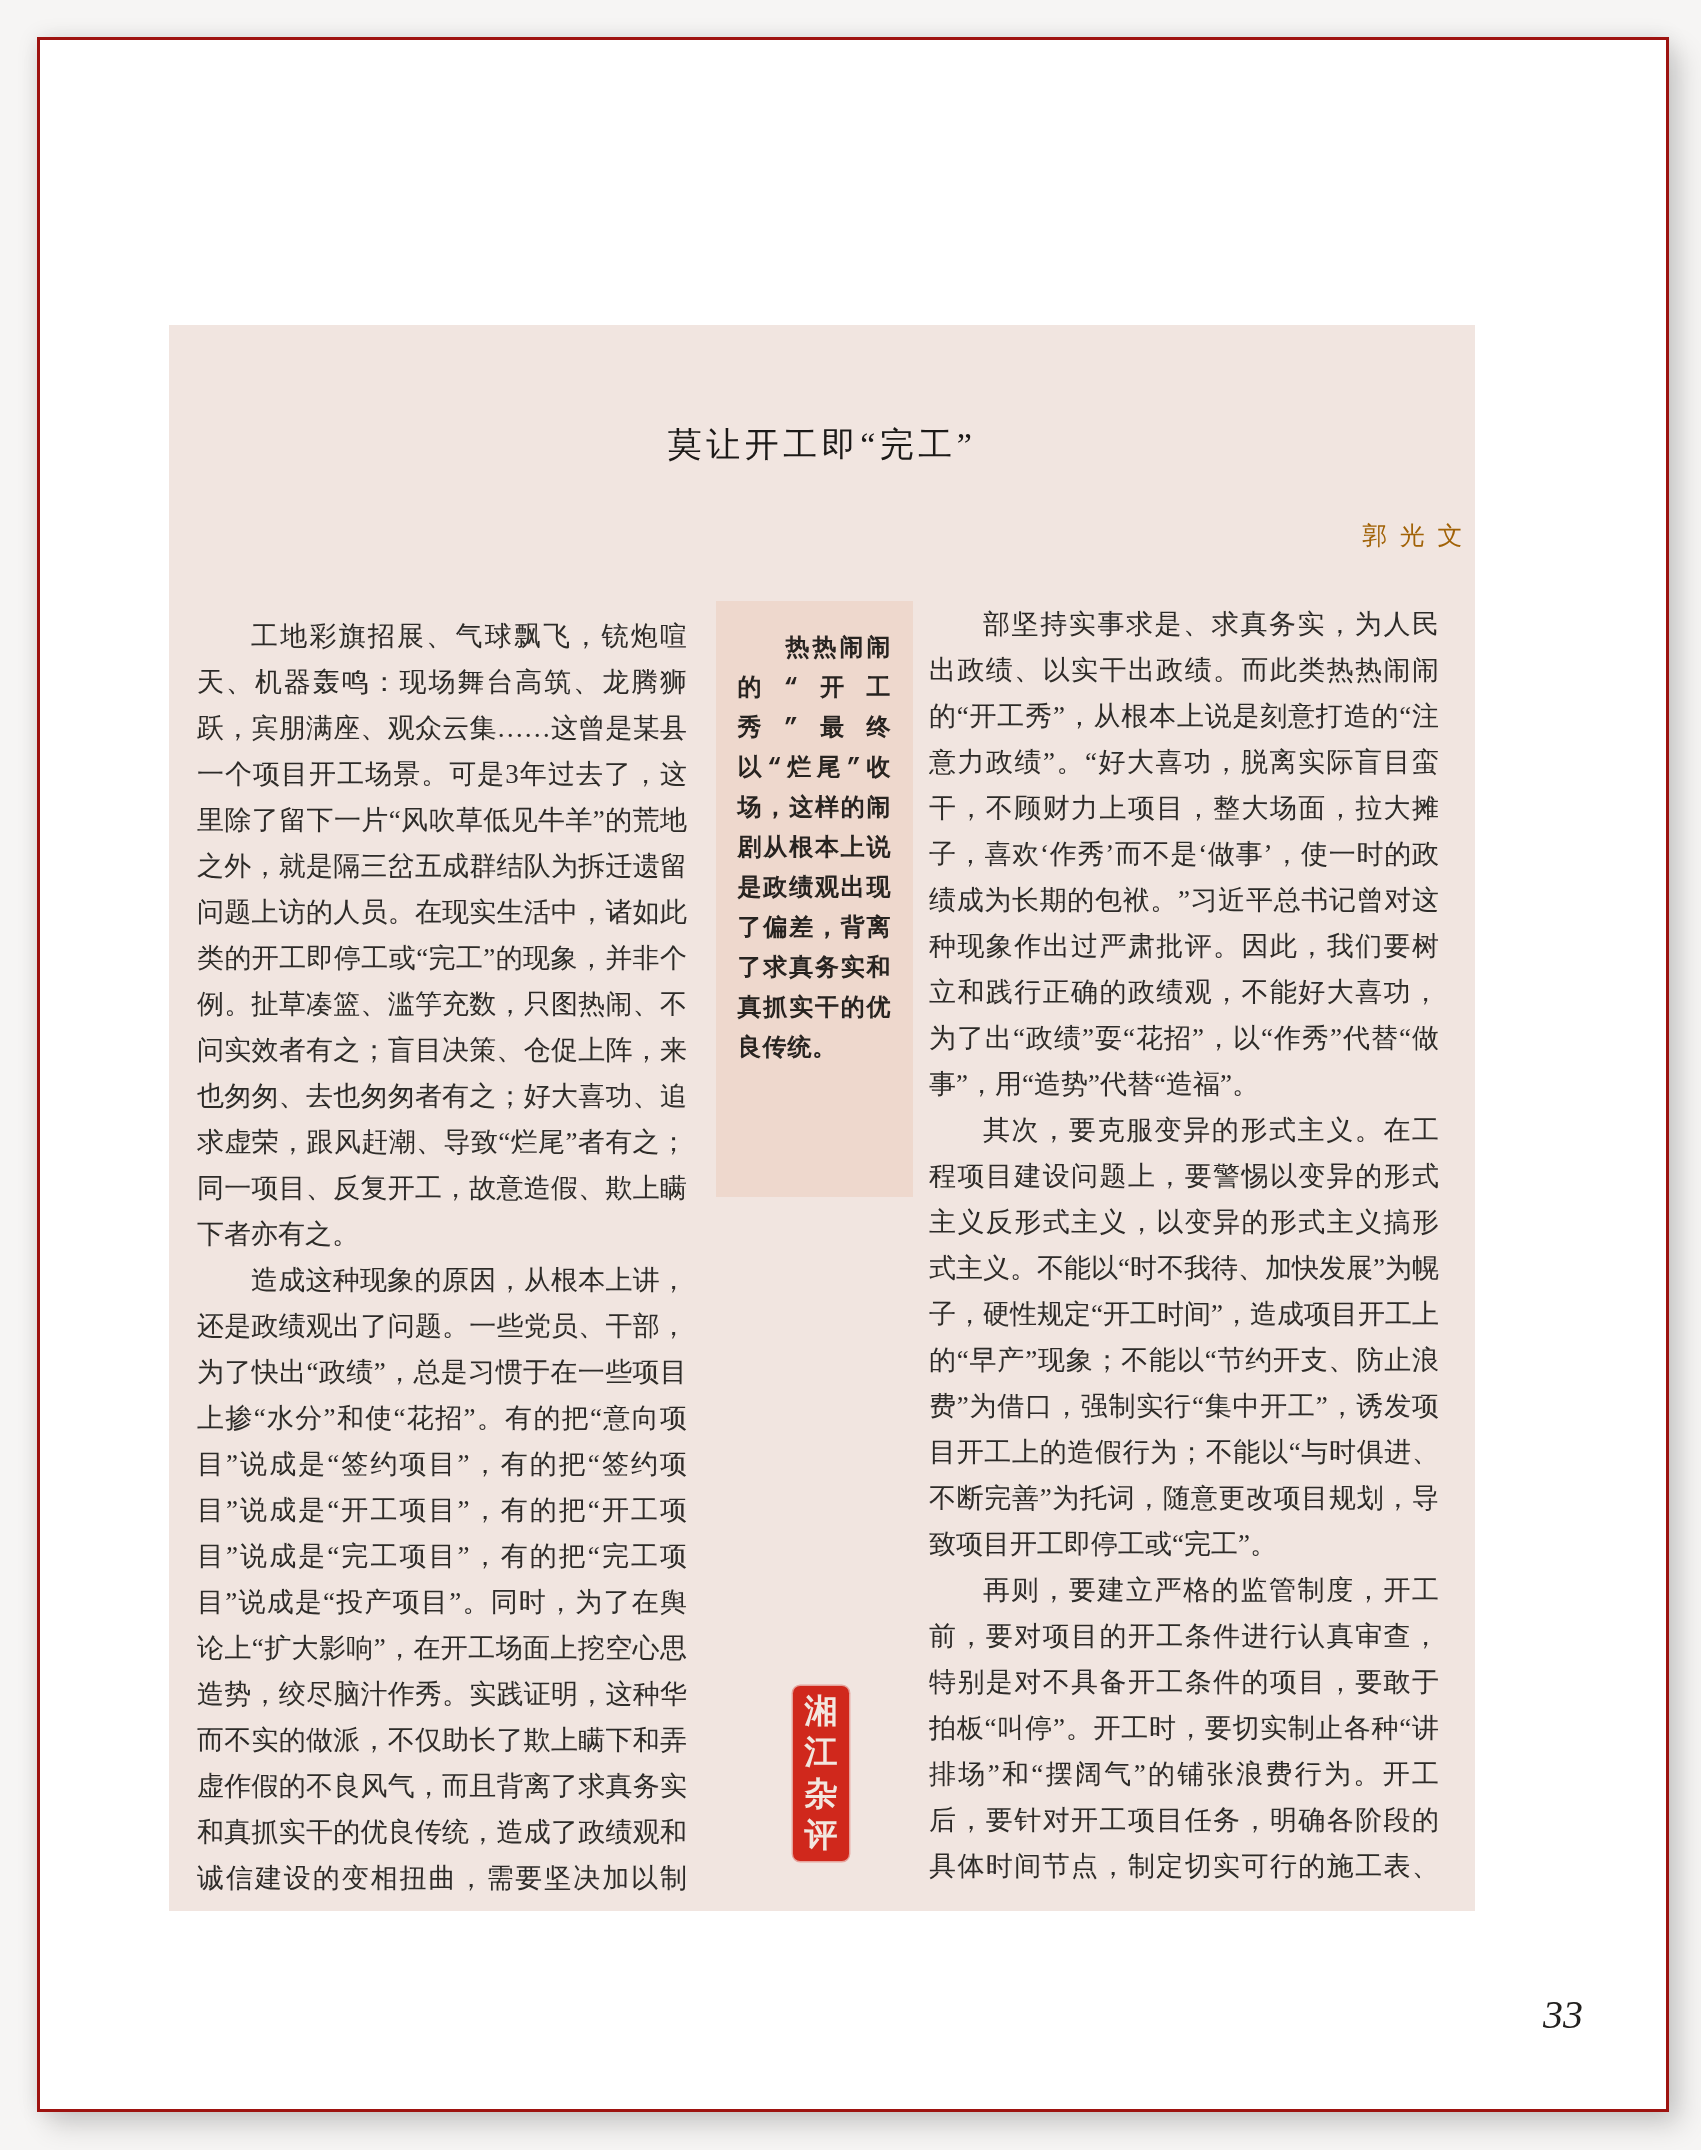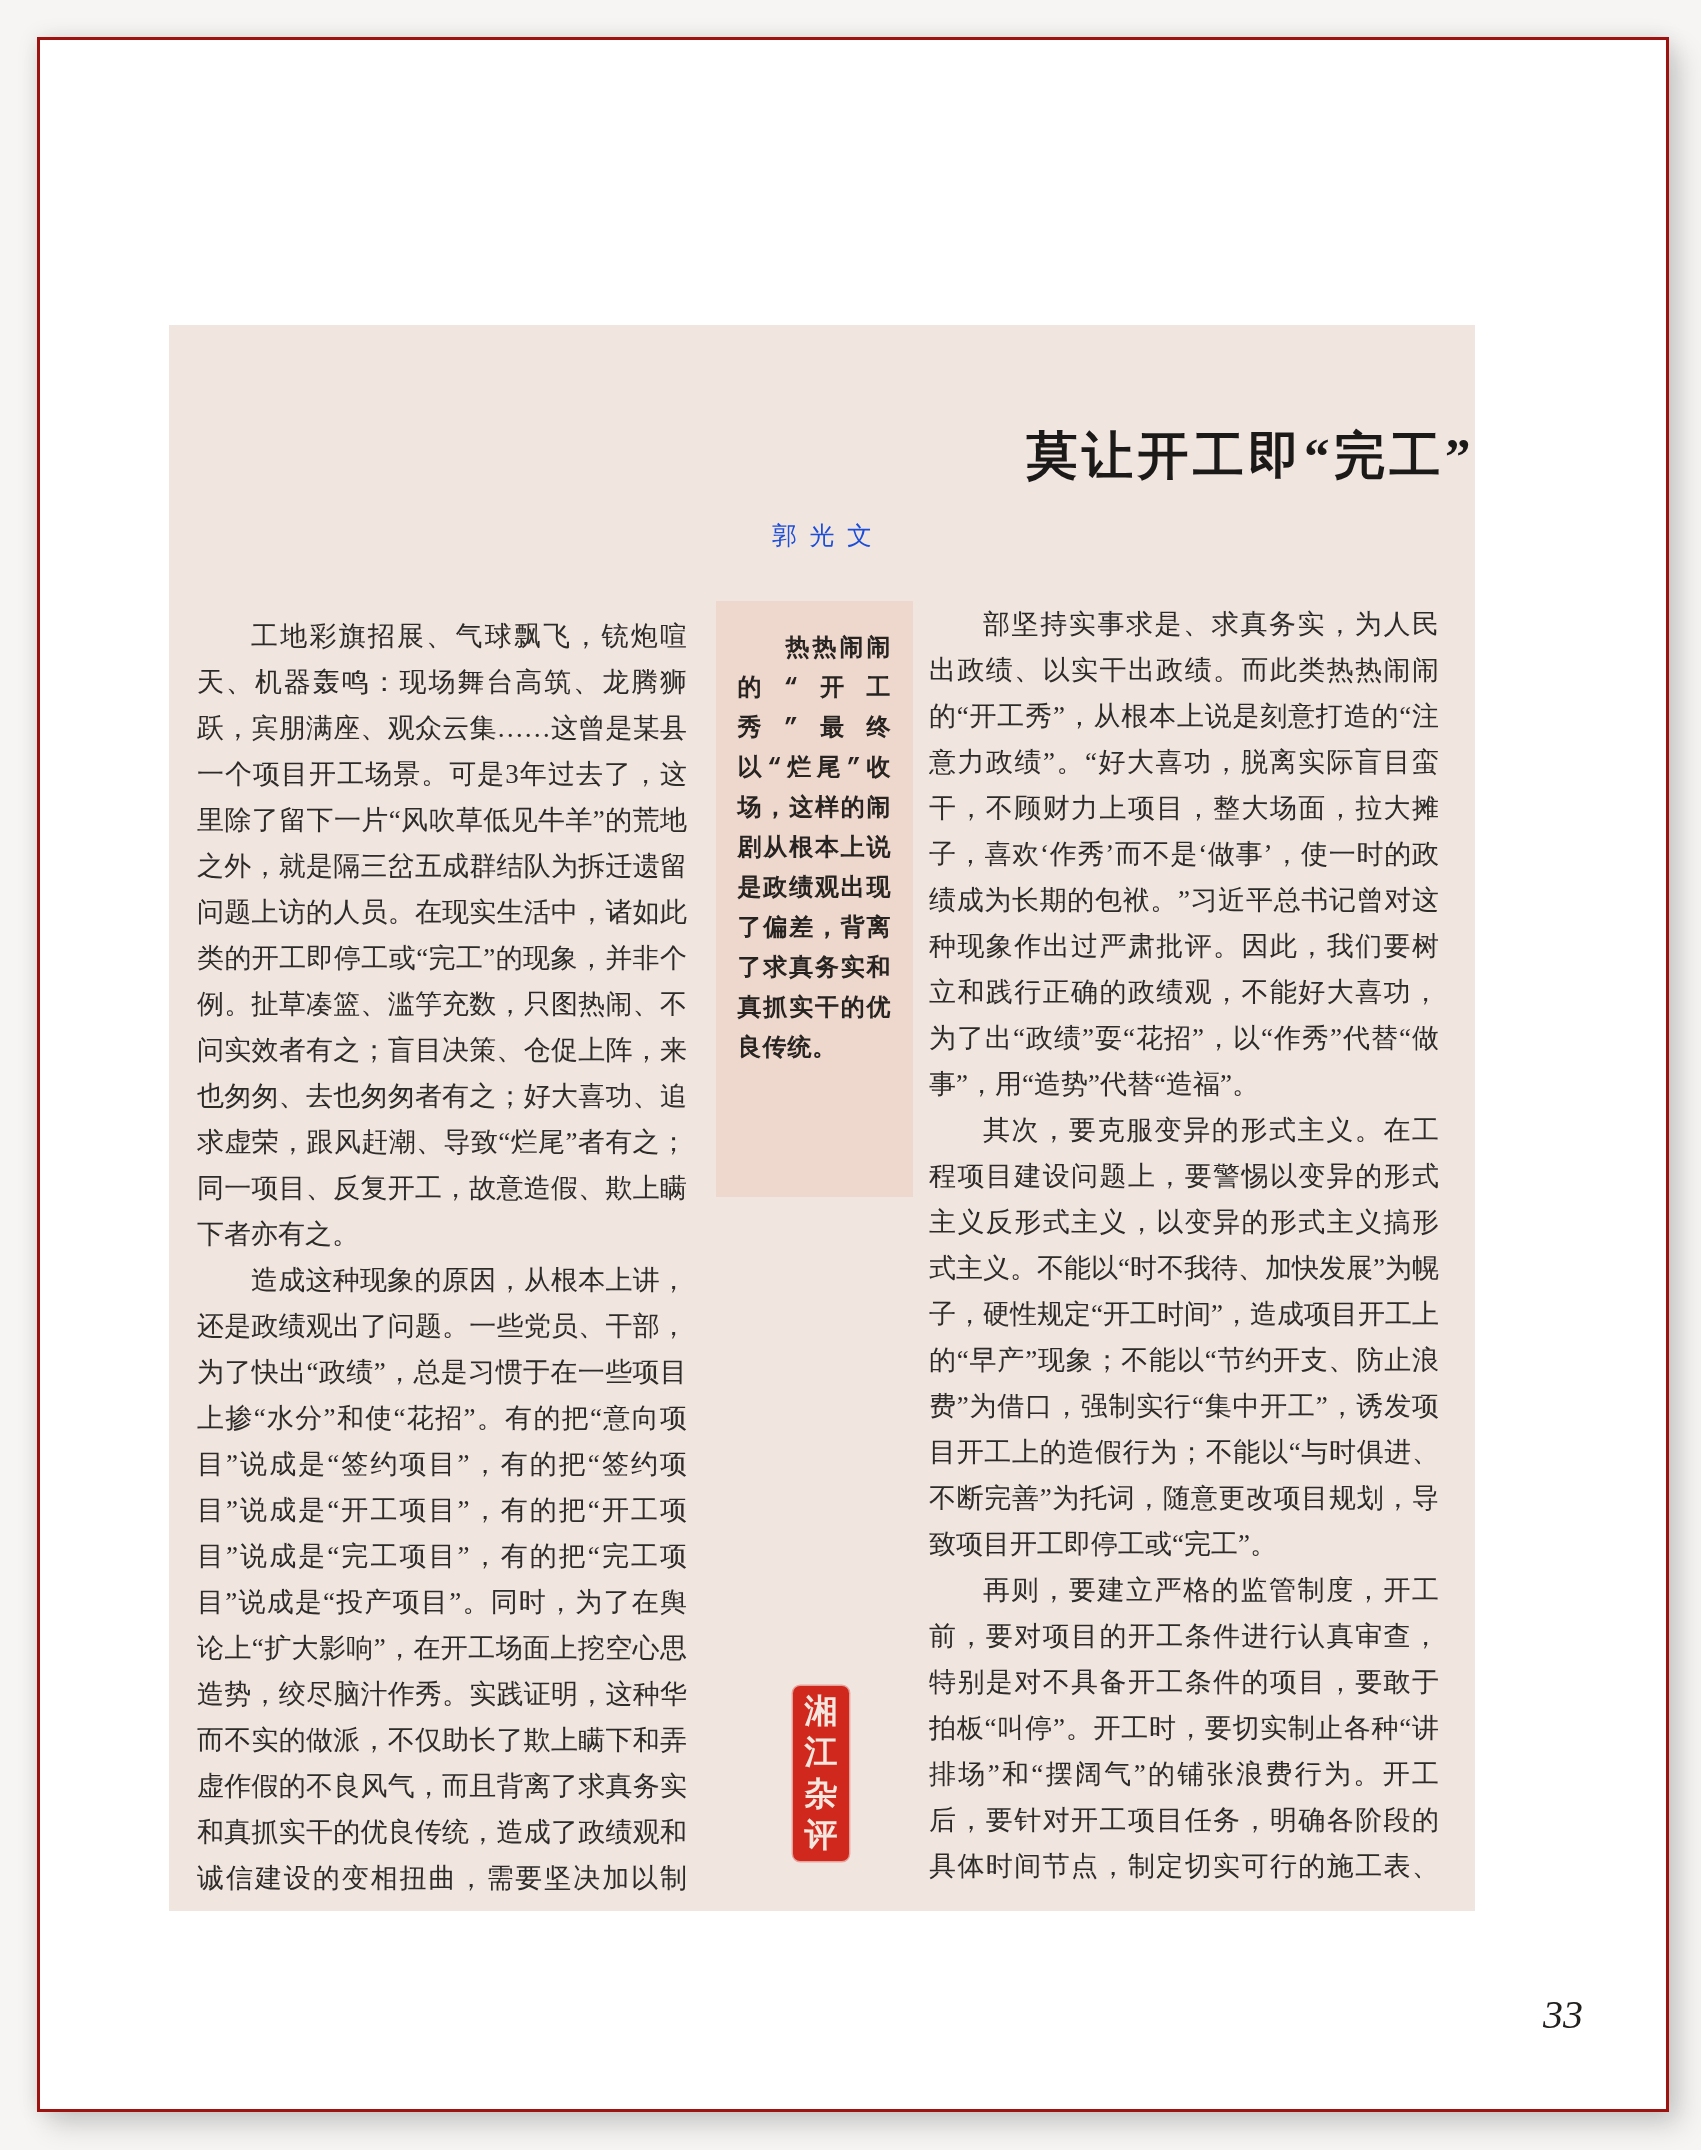--- a/index.html
+++ b/index.html
@@ -22,36 +22,36 @@
   .panel {
     position: absolute;
     left: 129px; top: 285px;
     width: 1306px; height: 1586px;
     background: #f1e5e0;
   }
   .title {
     position: absolute;
     left: 0; top: 97px;
     width: 100%;
-    text-align: right;
-    font-size: 51px;
-    font-weight: 700;
+    text-align: center;
+    font-size: 34px;
+    font-weight: 400;
     letter-spacing: 4.5px;
     color: #1c1a18;
     font-family: "Liberation Serif", "DejaVu Serif", serif;
   }
   .author {
     position: absolute;
     left: 0; top: 194px;
     width: 100%;
-    text-align: center;
+    text-align: right;
     font-size: 25px;
     letter-spacing: 12.6px;
     text-indent: 12.6px;
-    color: #1d4ed8;
+    color: #a16207;
   }
   .col {
     position: absolute;
     top: 276px;
     height: 1288px;
     overflow: hidden;
     font-size: 27px;
     line-height: 46px;
     text-align: justify;
     color: #2d2b28;

